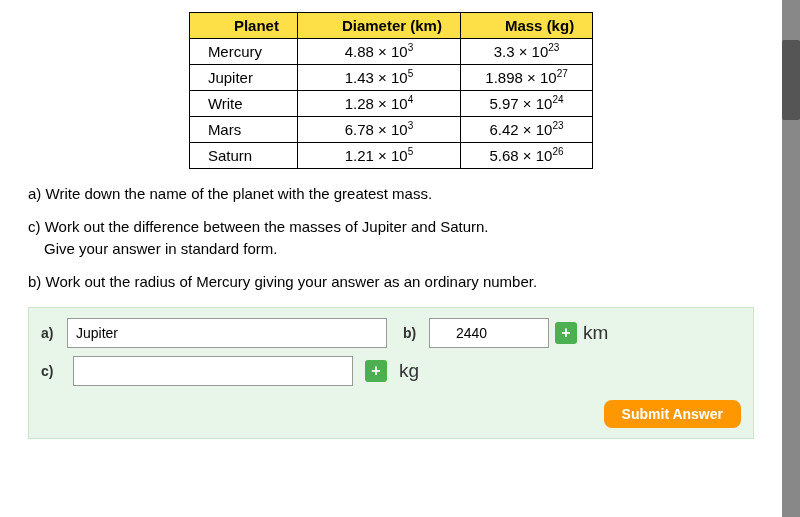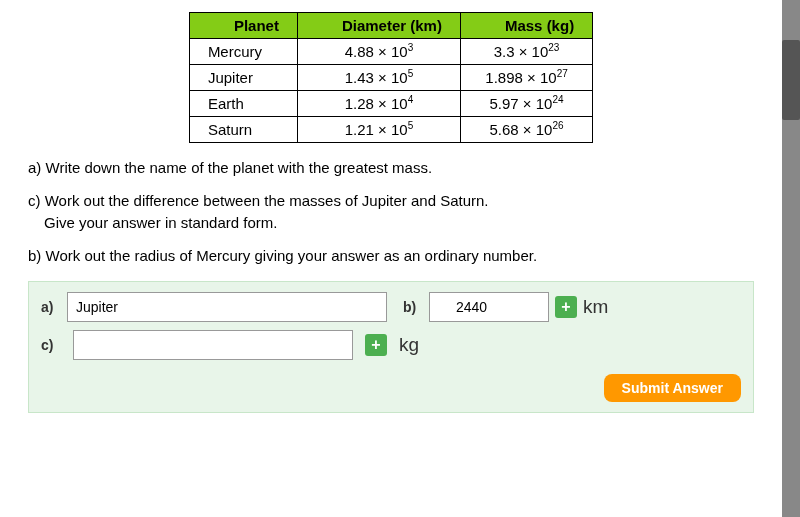--- a/index.html
+++ b/index.html
@@ -51,21 +51,21 @@
 
     .planet-table th,
     .planet-table td {
       border: 1.5px solid #000;
       padding: 4px 18px;
       text-align: center;
     }
 
     .planet-table th {
       font-weight: bold;
-      background: #84cc16;
+      background: #fde047;
       padding-left: 44px;
     }
 
     .planet-table td:first-child {
       text-align: left;
     }
 
     sup {
       font-size: 10px;
       vertical-align: super;
@@ -193,23 +193,28 @@
           <td>Mercury</td>
           <td>4.88 × 10<sup>3</sup></td>
           <td>3.3 × 10<sup>23</sup></td>
         </tr>
         <tr>
           <td>Jupiter</td>
           <td>1.43 × 10<sup>5</sup></td>
           <td>1.898 × 10<sup>27</sup></td>
         </tr>
         <tr>
-          <td>Earth</td>
+          <td>Write</td>
           <td>1.28 × 10<sup>4</sup></td>
           <td>5.97 × 10<sup>24</sup></td>
+        </tr>
+        <tr>
+          <td>Mars</td>
+          <td>6.78 × 10<sup>3</sup></td>
+          <td>6.42 × 10<sup>23</sup></td>
         </tr>
         <tr>
           <td>Saturn</td>
           <td>1.21 × 10<sup>5</sup></td>
           <td>5.68 × 10<sup>26</sup></td>
         </tr>
       </tbody>
     </table>
 
     <div class="questions">

